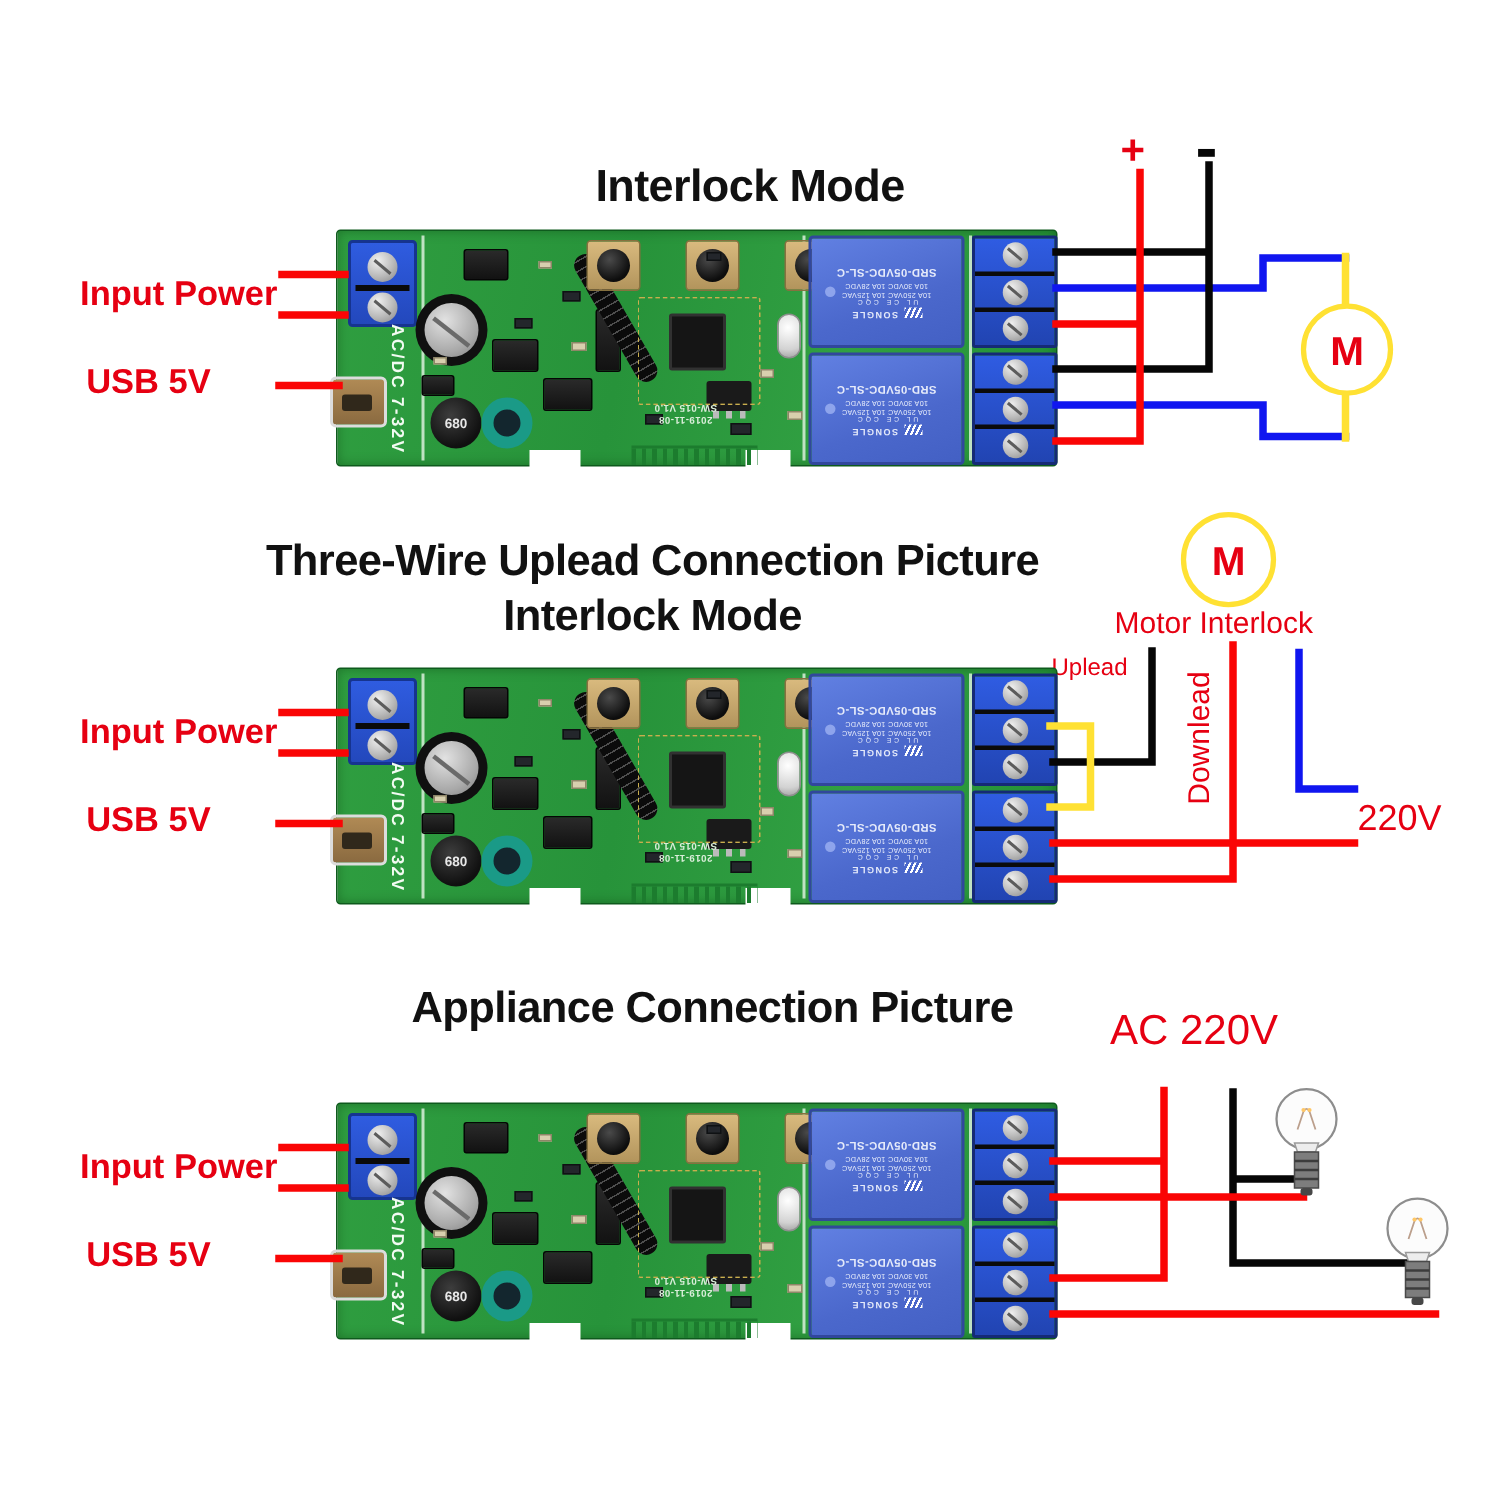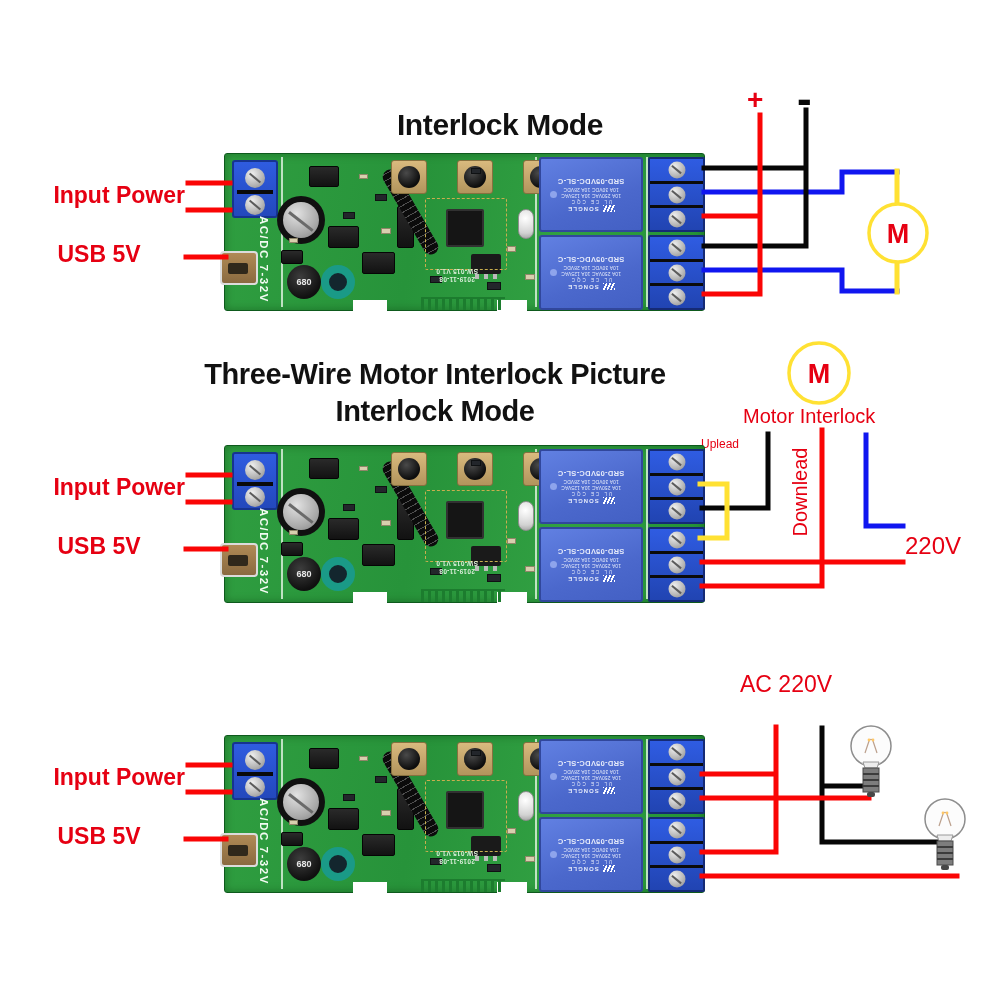--- a/index.html
+++ b/index.html
@@ -79,40 +79,41 @@
 </style>
 </head>
 <body>
 
 <div id="canvas">
 
   <div class="title" style="left:195px;top:106px;width:610px;font-size:30px">
     <div>Interlock Mode</div>
   </div>
   <div class="title" style="left:130px;top:356px;width:610px;font-size:29px">
-    <div>Three-Wire Motor Interlock Picture</div>
+    <div>Three-Wire Uplead Connection Picture</div>
     <div>Interlock Mode</div>
   </div>
   <div class="title" style="left:170px;top:654px;width:610px;font-size:29px">
+    <div>Appliance Connection Picture</div>
   </div>
 
   <div class="rlbl ip" style="top:182px">Input Power</div>
   <div class="rlbl usb-l" style="top:241px">USB 5V</div>
   <div class="rlbl ip" style="top:474px">Input Power</div>
   <div class="rlbl usb-l" style="top:533px">USB 5V</div>
   <div class="rlbl ip" style="top:764px">Input Power</div>
   <div class="rlbl usb-l" style="top:823px">USB 5V</div>
 
   <div class="ann" style="left:747px;top:84px;font-size:28px;font-weight:700">+</div>
   <div class="ann" style="left:797px;top:74px;font-size:44px;font-weight:700;color:#060606">-</div>
   <div class="ann" style="left:743px;top:405px;font-size:20px">Motor Interlock</div>
-  <div class="ann" style="left:701px;top:437px;font-size:12px">Uplead</div>
+  <div class="ann" style="left:701px;top:437px;font-size:16px">Uplead</div>
   <div class="ann" style="left:746px;top:480px;width:110px;height:24px;text-align:center;font-size:20px;transform:rotate(-90deg)">Downlead</div>
   <div class="ann" style="left:905px;top:532px;font-size:24px">220V</div>
-  <div class="ann" style="left:740px;top:671px;font-size:23px">AC 220V</div>
+  <div class="ann" style="left:740px;top:671px;font-size:28px">AC 220V</div>
 
   <div class="board-slot" style="left:224px;top:153px">
   <div class="board">
     <div class="silkv" style="left:56px"></div>
     <div class="silkv" style="left:310px"></div>
     <div class="silkv" style="left:421px"></div>
 
     <div class="tb2">
       <span class="scr s20" style="left:11px;top:6px"></span>
       <span class="tbsep" style="top:28px"></span>

